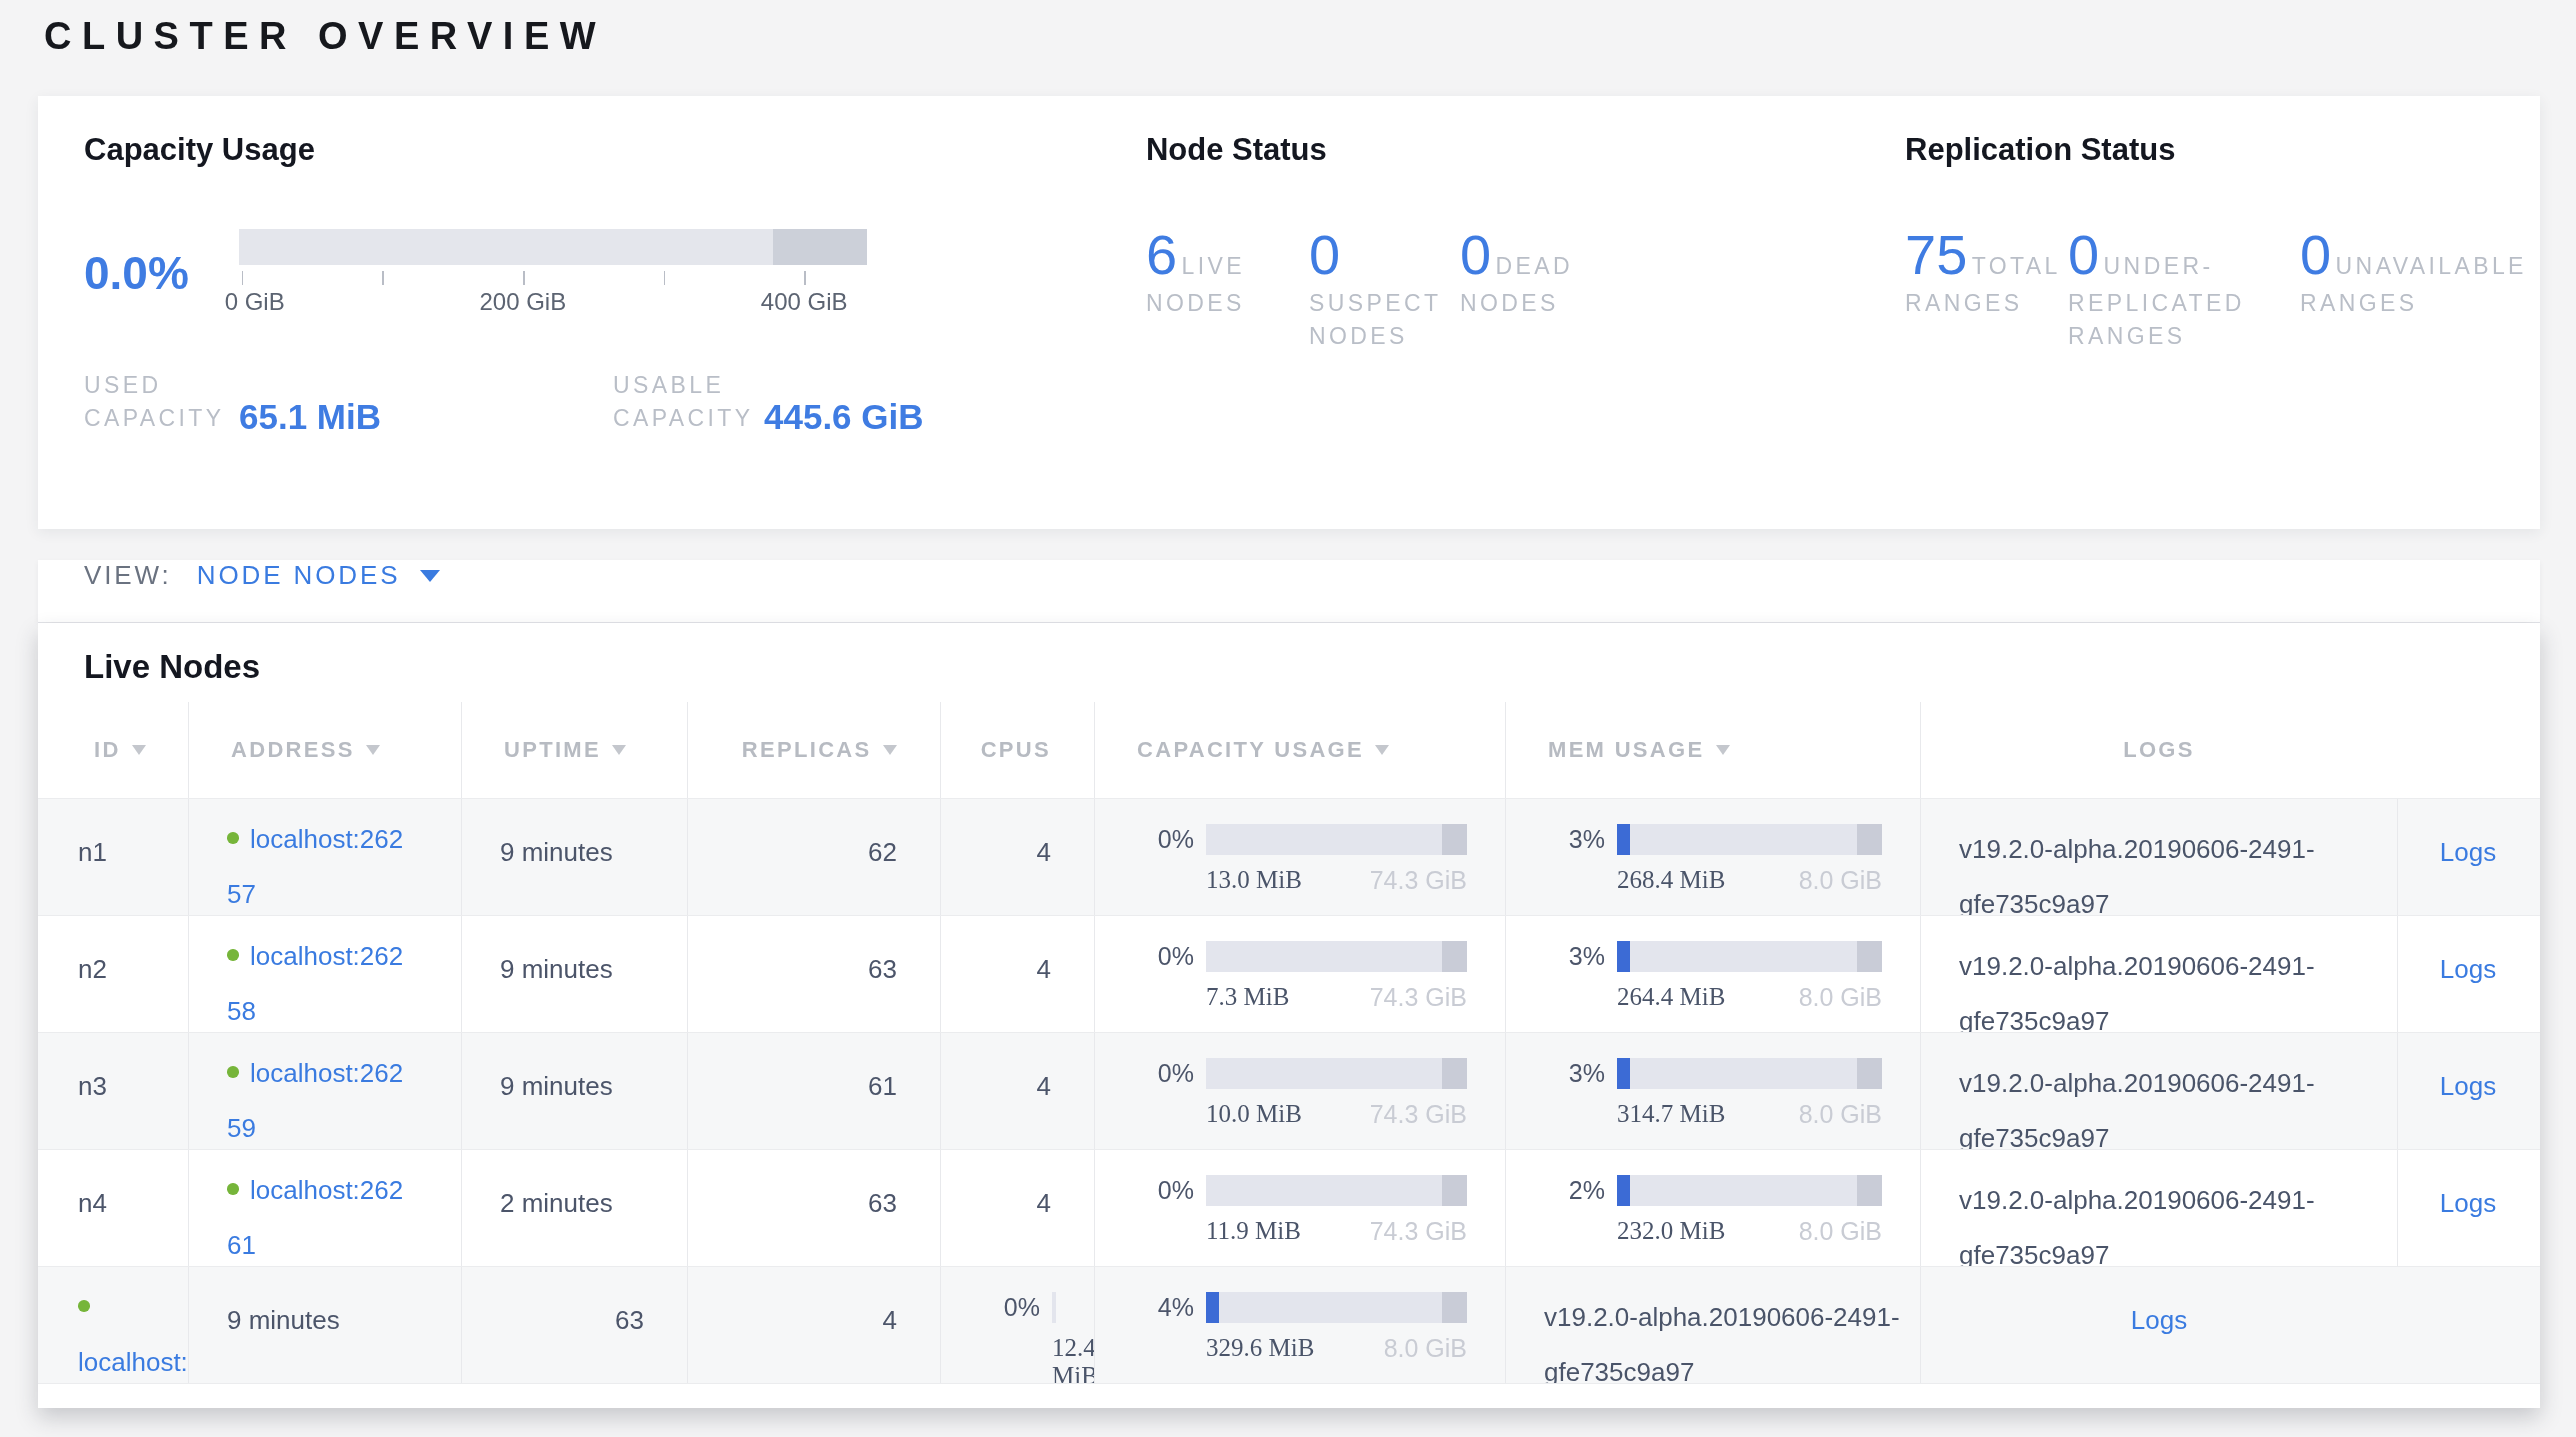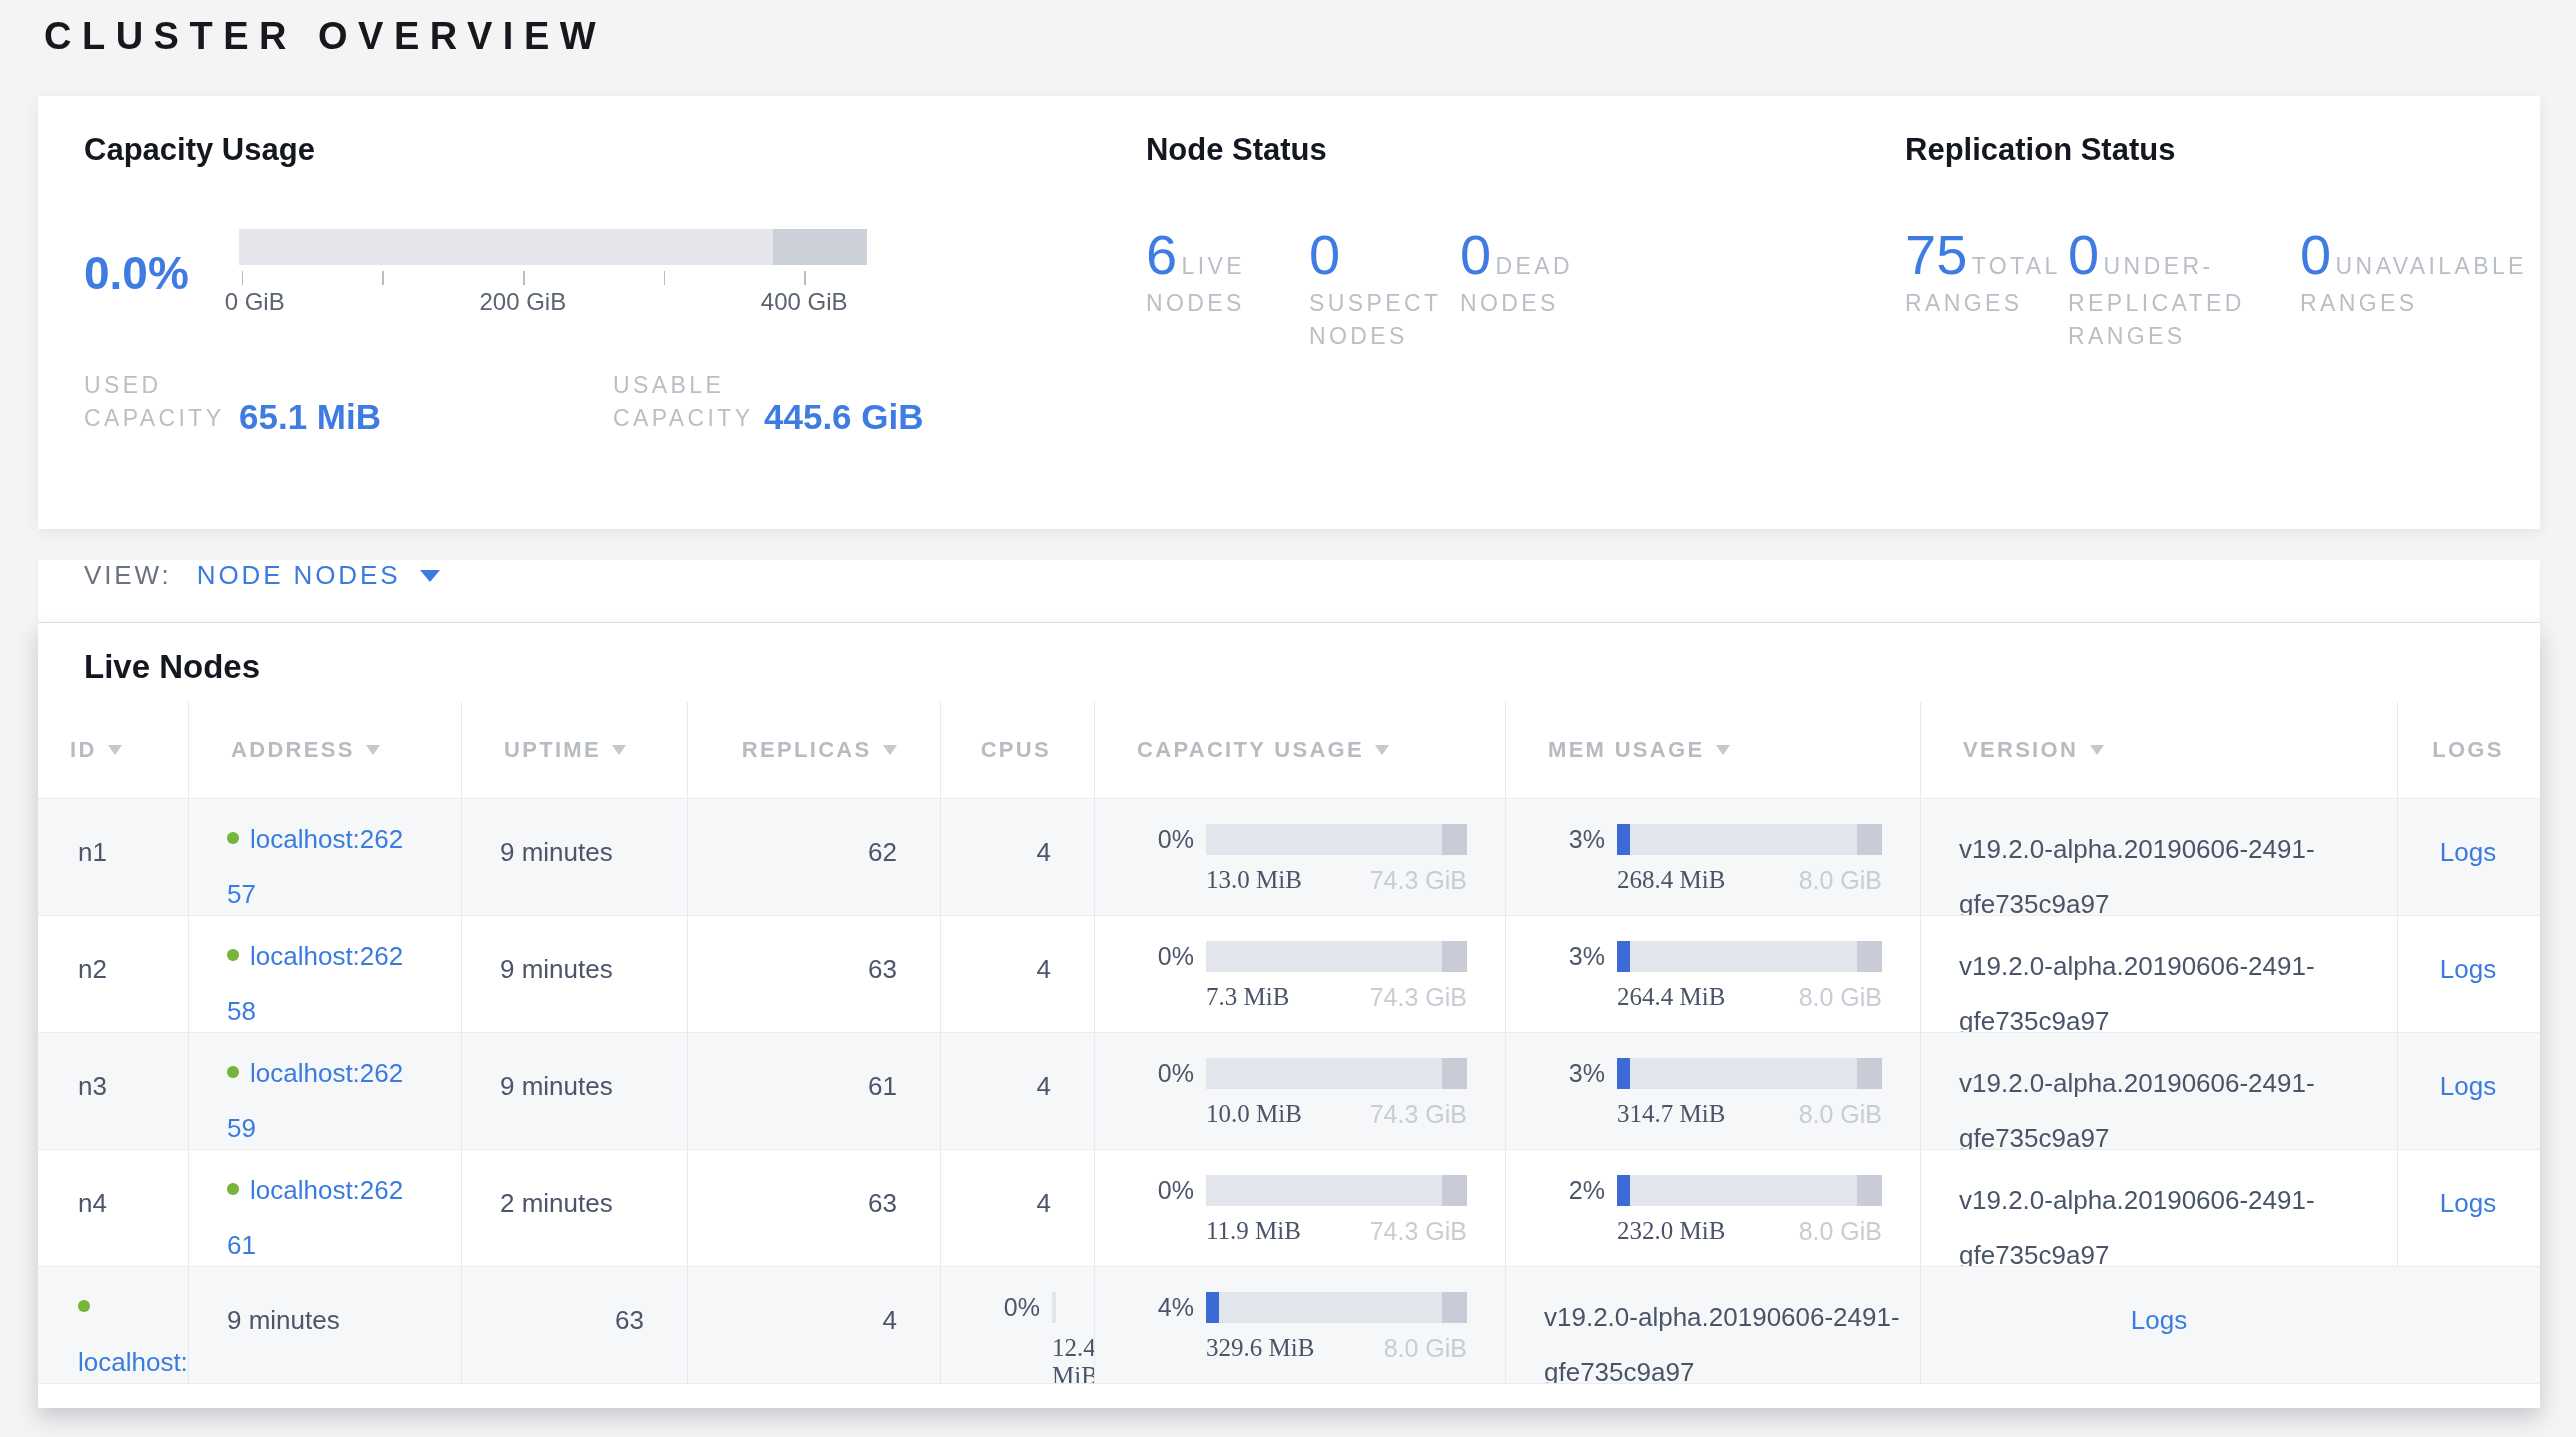--- a/index.html
+++ b/index.html
@@ -93,21 +93,21 @@
 
   .tgrid { display: grid; grid-template-columns: 150px 273px 226px 253px 154px 411px 415px 477px 141px; }
   .header-row { margin-top: 15.3px; height: 96px; }
   .hcell {
     font-size: 22px; font-weight: 700; color: #b7bbc2; letter-spacing: 2.3px;
     text-transform: uppercase;
     display: flex; align-items: center;
     border-left: 1.9px solid #e8e9ec;
     padding-left: 42px; cursor: pointer;
   }
-  .hcell:first-child { border-left: none; padding-left: 32px; }
+  .hcell:first-child { border-left: none; padding-left: 56px; }
   .hcell.right { justify-content: flex-end; padding-right: 43px; padding-left: 0; }
   .hcell.center { justify-content: center; padding-left: 0; cursor: default; }
   .sort-icon {
     display: inline-block; margin-left: 11.5px;
     width: 0; height: 0;
     border-left: 7.7px solid transparent; border-right: 7.7px solid transparent;
     border-top: 10.5px solid #c4c7cd;
   }
 
   .rows-holder > .trow:nth-of-type(odd) { background: #f6f7f8; }
@@ -277,24 +277,20 @@
         <span>CPUS</span>
       </div>
       <div class="hcell">
         <span>CAPACITY USAGE</span>
           <span class="sort-icon"></span>
       </div>
       <div class="hcell">
         <span>MEM USAGE</span>
           <span class="sort-icon"></span>
       </div>
-      <div class="hcell">
-        <span>VERSION</span>
-          <span class="sort-icon"></span>
-      </div>
       <div class="hcell center">
         <span>LOGS</span>
       </div>
     </div>
 
     <div class="rows-holder">
 
         <div class="tgrid trow">
           <div class="cell c-id">n1</div>
           <div class="cell c-addr">

